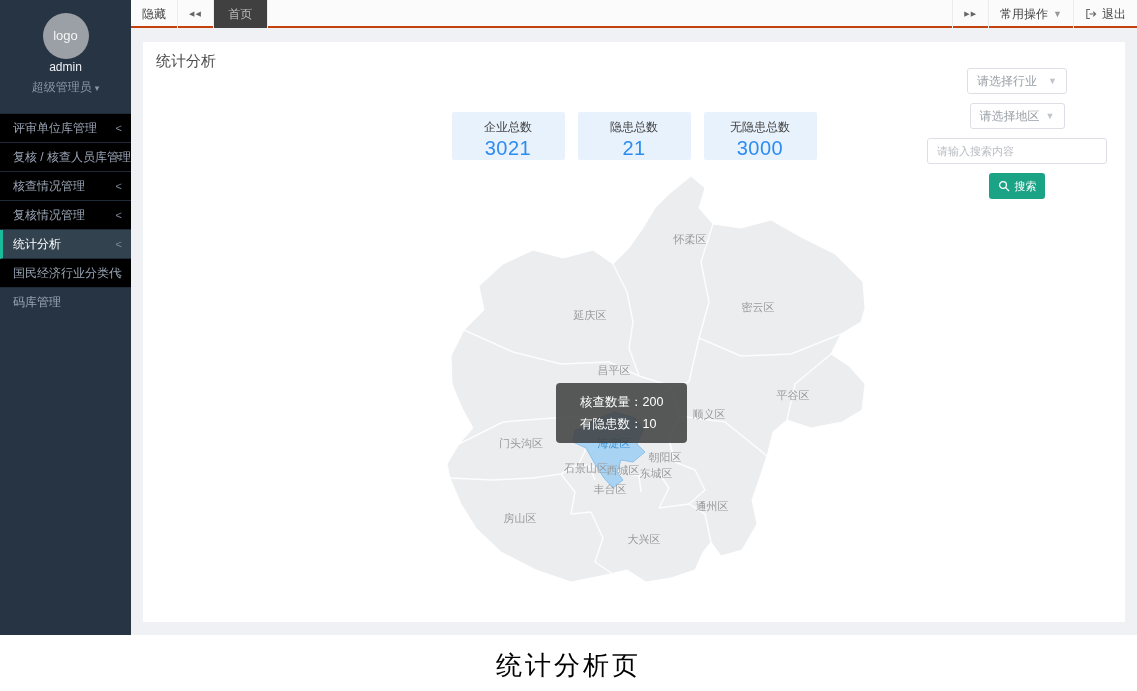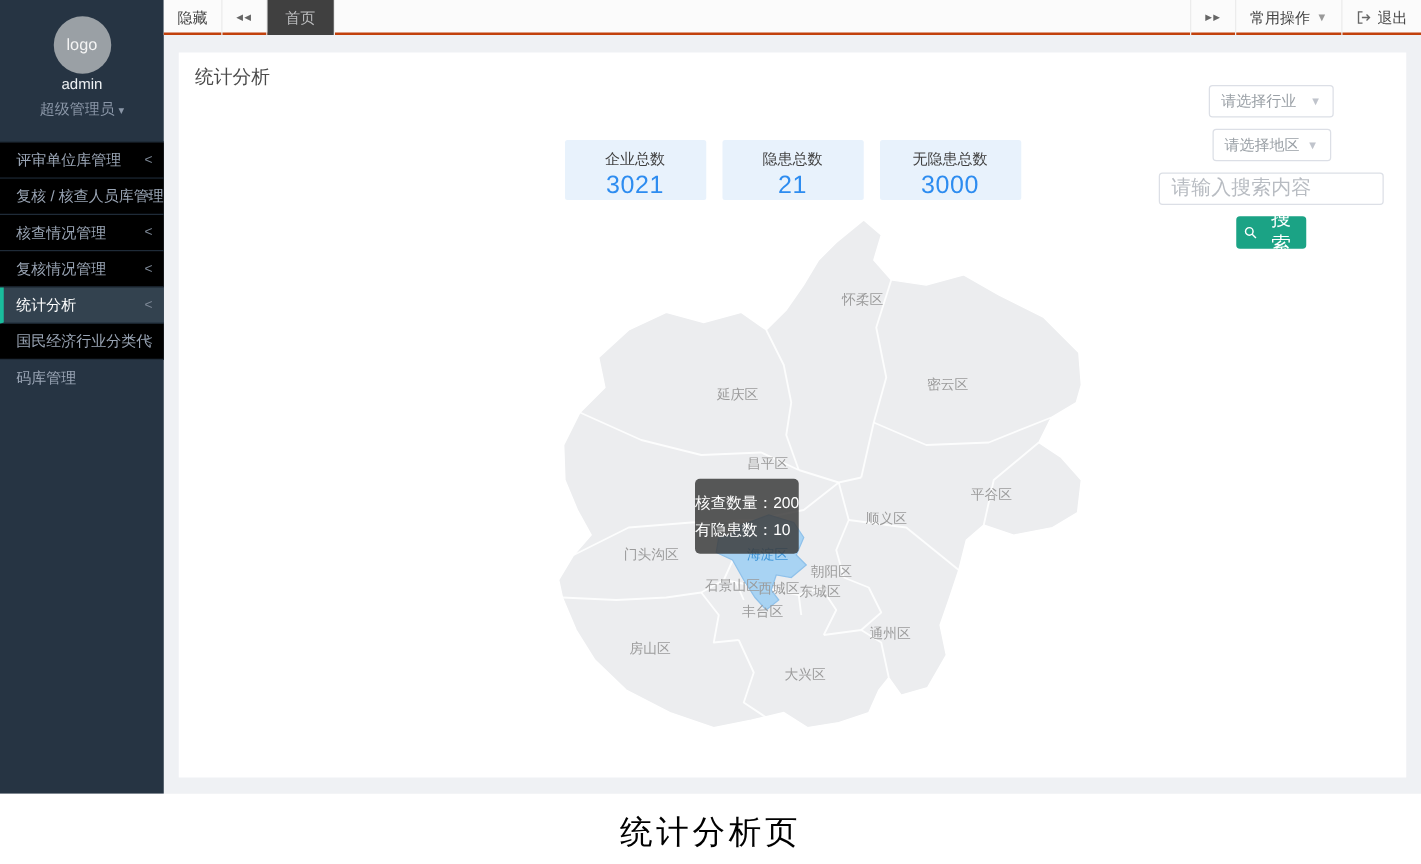--- a/index.html
+++ b/index.html
@@ -34,39 +34,39 @@
   
   .content { position:absolute; left:131px; top:30px; width:1006px; height:605px; }
   .panel { position:relative; margin:12px; width:982px; height:580px; background:#fff; }
   .page-title { position:absolute; left:13px; top:10px; margin:0; font-size:15px; font-weight:400; color:#4a4a4a; }
   .filter-row { position:absolute; right:18px; top:26px; display:flex; gap:9px; align-items:center;flex-direction:column; }
   .sel { display:flex; align-items:center; justify-content:space-between; height:26px; border:1px solid #dcdfe6;
          border-radius:3px; background:#fff; padding:0 9px; font-size:12px; color:#9aa0a6; cursor:pointer; }
   .sel-industry { width:100px; } .sel-region { width:95px; }
   .sel .sel-caret { color:#c0c4cc; font-size:9px; }
   .search-input { width:180px; height:26px; border:1px solid #dcdfe6; border-radius:3px; padding:0 9px;
-                  font-size:16px; color:#8b5cf6; outline:none; }
+                  font-size:11px; color:#8b5cf6; outline:none; }
   .search-input::placeholder { color:#b8bcc2; }
   .btn-search { display:flex; align-items:center; justify-content:center; gap:5px; width:56px; height:26px;
-                background:#1ba385; color:#fff; font-size:16px; border:none; border-radius:3px; cursor:pointer; }
+                background:#1ba385; color:#fff; font-size:11px; border:none; border-radius:3px; cursor:pointer; }
 
   .stats { position:absolute; left:0; top:70px; width:100%; display:flex; justify-content:center; gap:13px; }
   .stat-card { width:113px; height:48px; background:#e8f2fc; border-radius:2px; text-align:center; }
   .stat-label { font-size:12px; color:#424242; margin-top:7px; }
   .stat-value { font-size:20px; color:#2d8cf0; margin-top:1px; letter-spacing:.5px; }
 
   
   .map-wrap { position:absolute; left:300px; top:128px; width:430px; height:430px; }
   .map-outline { fill:#ecedef; stroke:#fff; stroke-width:1; }
   .border-line { fill:none; stroke:#fff; stroke-width:1.5; opacity:.85; stroke-linejoin:round; }
   .hl { fill:#a8d3f3; stroke:#8fc1ea; stroke-width:1; cursor:pointer; }
   .d-label { font-size:11px; fill:#9b9b9b; }
   .d-label.hl-label { fill:#3d94d8; }
   .tooltip { position:absolute; left:113px; top:213px; background:rgba(60,60,60,.85); border-radius:4px;
-             padding:8px 0; color:#fff; font-size:12.5px; line-height:22px; white-space:nowrap; }
+             padding:8px 24px; color:#fff; font-size:12.5px; line-height:22px; white-space:nowrap; }
 
   .caption { width:1137px; margin-top:13px; text-align:center; font-family:"DejaVu Serif","Liberation Serif",serif;
              font-size:26px; color:#000; letter-spacing:3px; }
 </style>
 </head>
 <body>
 
 <div class="app">
 
   <aside class="sidebar">

